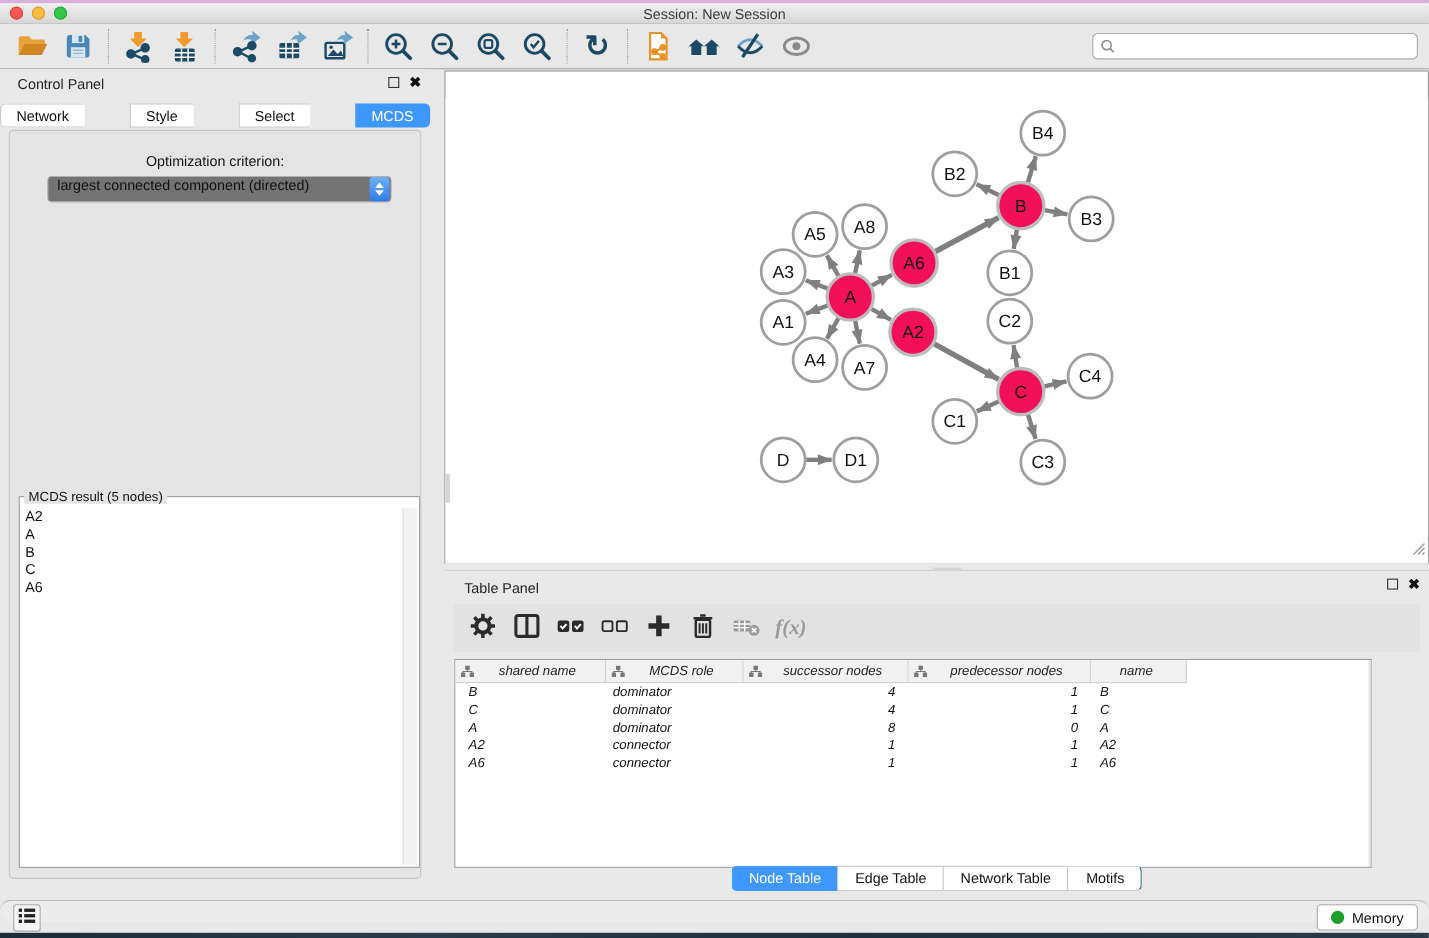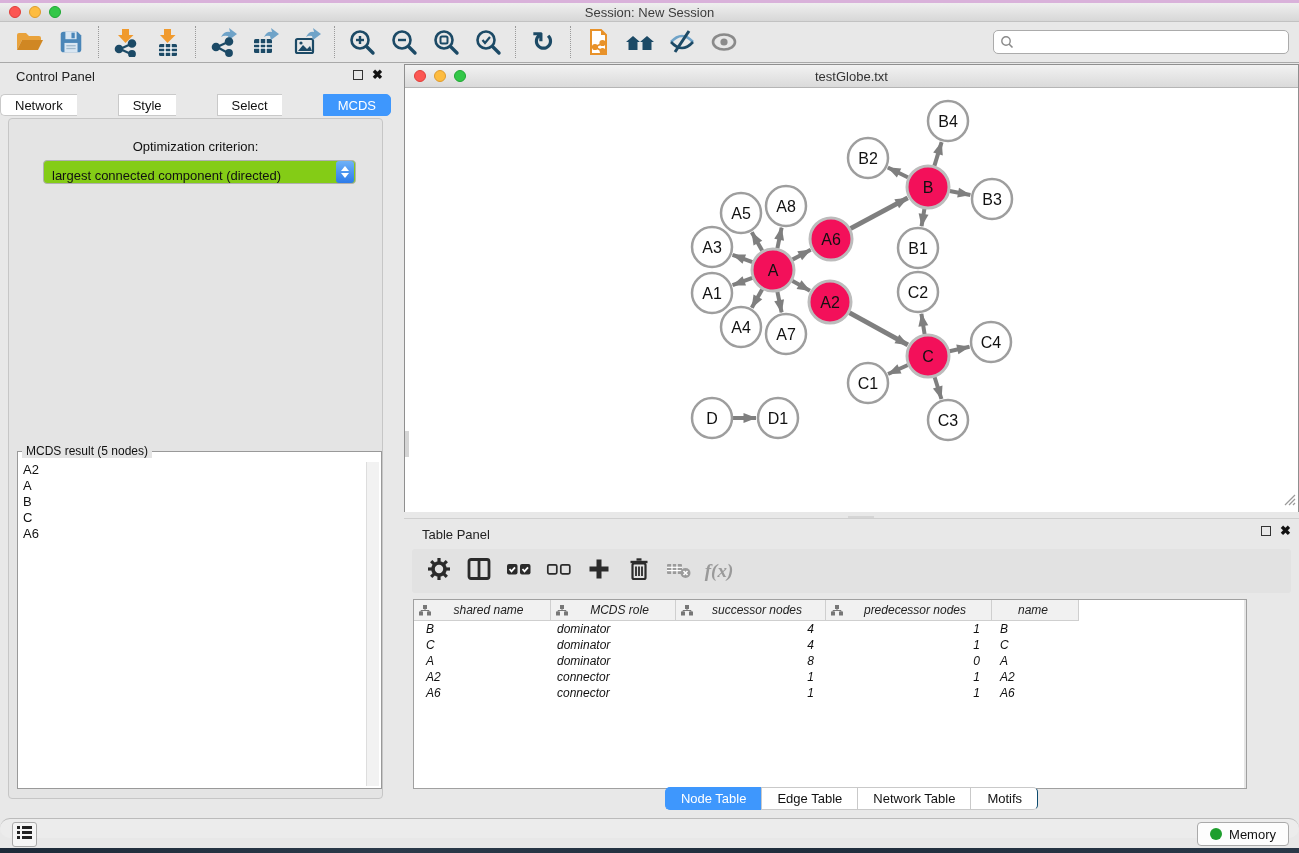--- a/index.html
+++ b/index.html
@@ -31,21 +31,21 @@
   .panel-icons { position:absolute; top:7px; right:8px; display:flex; gap:9px; align-items:center; }
   .float-ic { width:10px; height:10px; border:1.5px solid #333; }
   .close-ic { font-size:13px; font-weight:bold; color:#111; line-height:10px; }
   .cp-tabs { position:absolute; top:31px; left:0; width:100%; display:flex; justify-content:space-between; }
   .tab { height:22px; padding:0 14px; font-size:13px; display:flex; align-items:center; background:#fff; border:1px solid #c9c9c9; border-right:none; color:#111; }
   .tab:first-child { border-radius:5px 0 0 5px; }
   .tab:last-child { border-right:1px solid #1d4ed8; border-radius:0 5px 5px 0; }
   .tab.active { background:#3e97fd; color:#fff; border-color:#3e97fd; }
   .cp-sub { position:absolute; top:55px; left:8px; width:375px; height:681px; background:#e4e4e4; border:1px solid #c6c6c6; border-radius:4px; }
   .opt-label { position:absolute; top:20px; width:100%; text-align:center; font-size:13px; color:#111; }
-  .combo { position:absolute; top:41px; left:34px; width:313px; height:24px; background:#84cc16; border:1px solid #b0b0b0; border-radius:4px; display:flex; align-items:flex-end; }
+  .combo { position:absolute; top:41px; left:34px; width:313px; height:24px; background:#737373; border:1px solid #b0b0b0; border-radius:4px; display:flex; align-items:flex-start; }
   .combo-text { flex:1; font-size:13px; color:#111; padding-left:8px; white-space:nowrap; overflow:hidden; }
   .combo-spin { width:18px; height:22px; margin-right:1px; border-radius:3px; background:linear-gradient(#6fb1f7,#2d7be9); display:flex; flex-direction:column; align-items:center; justify-content:center; gap:2px; }
   .spin-up { width:0; height:0; border-left:4px solid transparent; border-right:4px solid transparent; border-bottom:5px solid #fff; }
   .spin-dn { width:0; height:0; border-left:4px solid transparent; border-right:4px solid transparent; border-top:5px solid #fff; }
   .btn-row { position:absolute; top:74px; left:0; width:100%; display:flex; justify-content:center; gap:14px; }
   .pbtn { height:23px; padding:0 16px; background:#fff; border:1px solid #b5b5b5; border-radius:5px; font-size:13px; color:#111; display:flex; align-items:center; }
   .mcds-fieldset { position:absolute; left:8px; top:332px; width:365px; height:338px; border:1px solid #999; background:#fff; }
   .mcds-legend { position:absolute; top:-8px; left:4px; background:#e4e4e4; padding:0 4px; font-size:12px; color:#111; }
   .mcds-list { position:absolute; top:10px; left:2px; right:16px; bottom:2px; overflow:hidden; }
   .mcds-item { font-size:13px; color:#111; line-height:16px; padding-left:3px; }
@@ -324,28 +324,20 @@
           <div class="mcds-item">B</div>
           <div class="mcds-item">C</div>
           <div class="mcds-item">A6</div>
         </div>
       <div class="mcds-scroll"></div>
     </div>
   </div>
 </div>
 
 <div class="net-window">
-  <div class="net-titlebar">
-    <div class="tl-group">
-      <div class="tl red"></div>
-      <div class="tl yellow"></div>
-      <div class="tl green"></div>
-    </div>
-    <div class="net-title">testGlobe.txt</div>
-  </div>
   <div class="net-canvas">
     <svg id="graph-svg" width="893" height="423" viewBox="0 0 893 423">
         <defs>
           <marker id="arrow" markerUnits="userSpaceOnUse" markerWidth="15" markerHeight="12" refX="13.5" refY="6" orient="auto">
             <path d="M1 1 L14 6 L1 11 Z" fill="#7f7f7f"></path>
           </marker>
         </defs>
         <line x1="347.4146596993366" y1="188.76168568713538" x2="327.5853403006634" y2="196.23831431286462" stroke="#7f7f7f" stroke-width="4" marker-end="url(#arrow)"></line>
         <line x1="347.4146596993366" y1="173.23831431286462" x2="327.5853403006634" y2="165.76168568713538" stroke="#7f7f7f" stroke-width="4" marker-end="url(#arrow)"></line>
         <line x1="357.230235352432" y1="200.1836432784806" x2="346.769764647568" y2="218.8163567215194" stroke="#7f7f7f" stroke-width="4" marker-end="url(#arrow)"></line>

